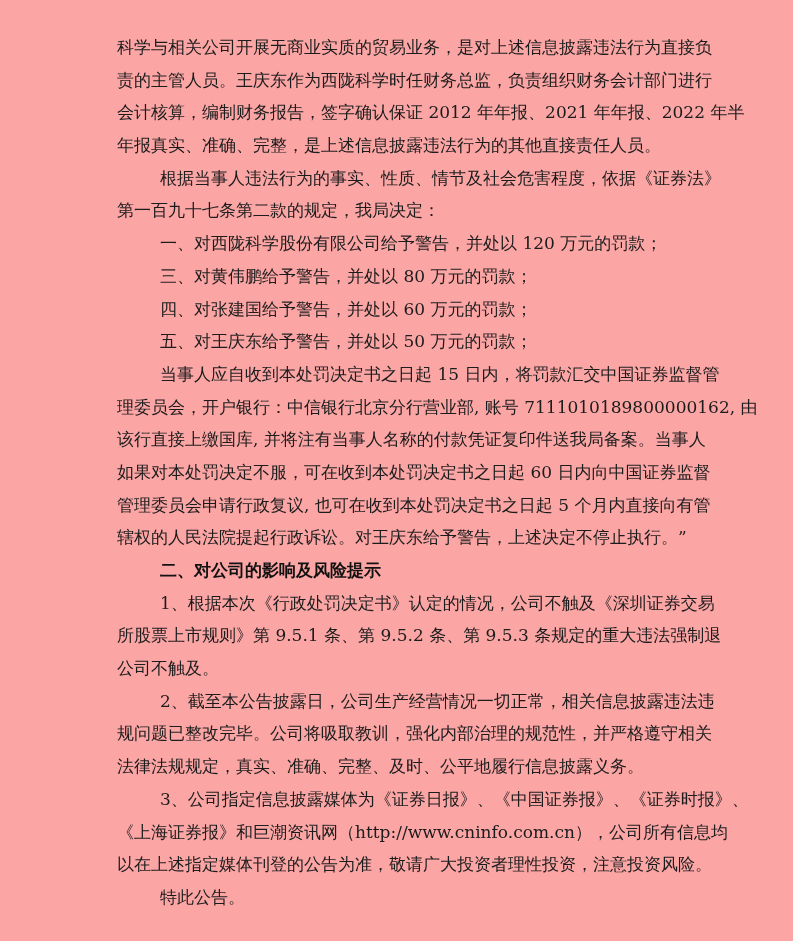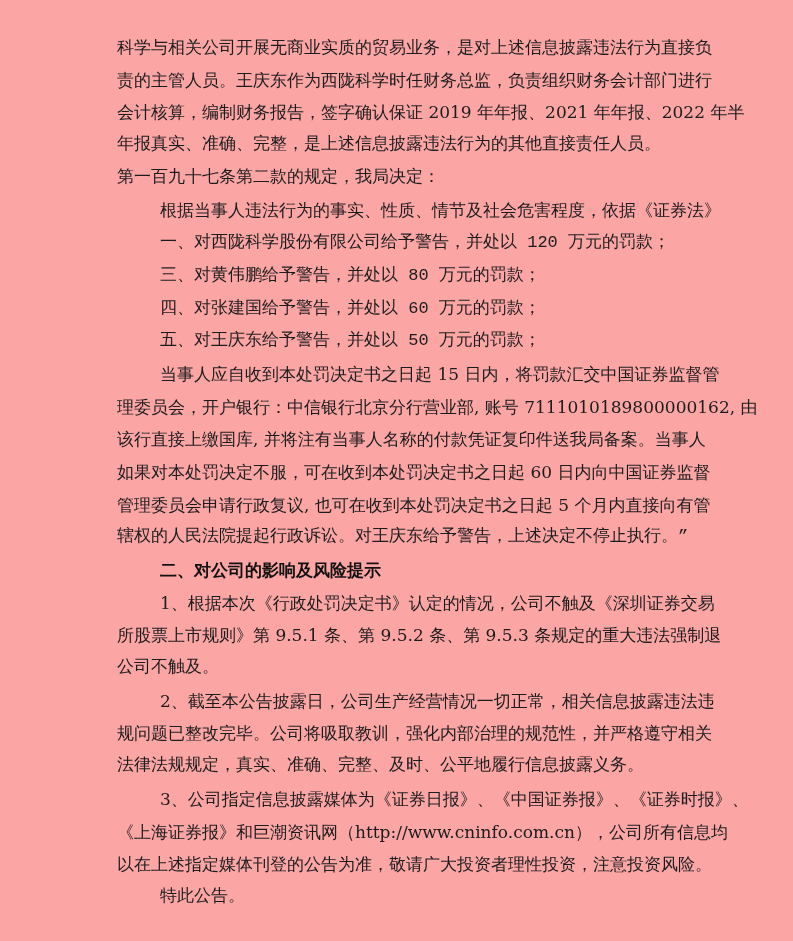--- a/index.html
+++ b/index.html
@@ -33,48 +33,47 @@
       font-family: "DejaVu Serif", "Liberation Serif", serif;
       font-size: 17px;
       color: #1c1c1c;
       white-space: nowrap;
       text-align: justify;
       text-align-last: justify;
       letter-spacing: 0;
     }
     .line.last {
       text-align-last: left;
-      font-family: Liberation Mono, monospace;
     }
     .line.indent {
       padding-left: 43px;
     }
     .heading {
       font-family: "DejaVu Sans", "Liberation Sans", sans-serif;
       font-weight: bold;
       color: #111111;
       text-align-last: left;
     }
   </style>
 </head>
 <body>
 
 <div class="page">
   <div class="content">
 
     <div>
       <div class="line">科学与相关公司开展无商业实质的贸易业务，是对上述信息披露违法行为直接负</div>
       <div class="line">责的主管人员。王庆东作为西陇科学时任财务总监，负责组织财务会计部门进行</div>
-      <div class="line">会计核算，编制财务报告，签字确认保证 2019 年年报、2021 年年报、2022 年半</div>
+      <div class="line">会计核算，编制财务报告，签字确认保证 2012 年年报、2021 年年报、2022 年半</div>
       <div class="line last">年报真实、准确、完整，是上述信息披露违法行为的其他直接责任人员。</div>
     </div>
 
     <div>
+      <div class="line indent">根据当事人违法行为的事实、性质、情节及社会危害程度，依据《证券法》</div>
       <div class="line last">第一百九十七条第二款的规定，我局决定：</div>
-      <div class="line indent">根据当事人违法行为的事实、性质、情节及社会危害程度，依据《证券法》</div>
     </div>
 
     <div>
       <div class="line indent last">一、对西陇科学股份有限公司给予警告，并处以 120 万元的罚款；</div>
       <div class="line indent last">三、对黄伟鹏给予警告，并处以 80 万元的罚款；</div>
       <div class="line indent last">四、对张建国给予警告，并处以 60 万元的罚款；</div>
       <div class="line indent last">五、对王庆东给予警告，并处以 50 万元的罚款；</div>
     </div>
 
     <div>

